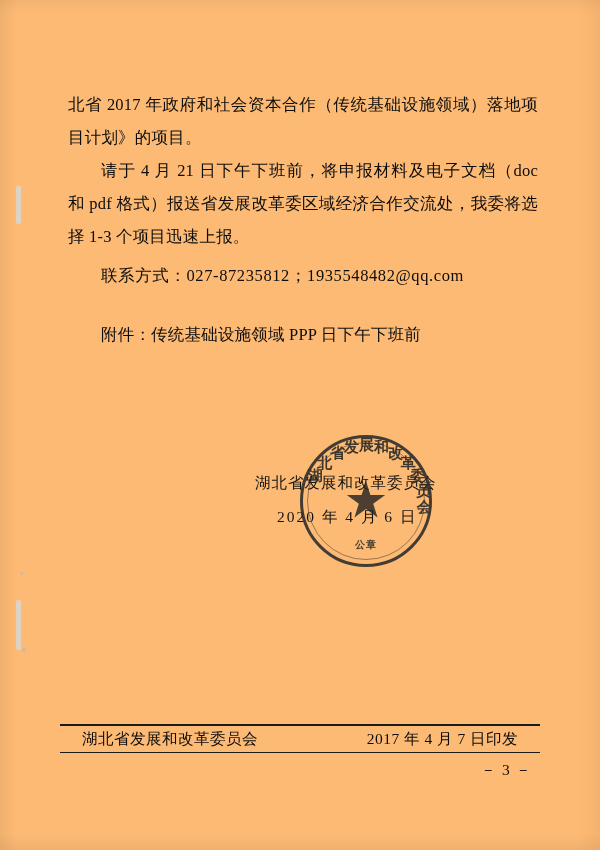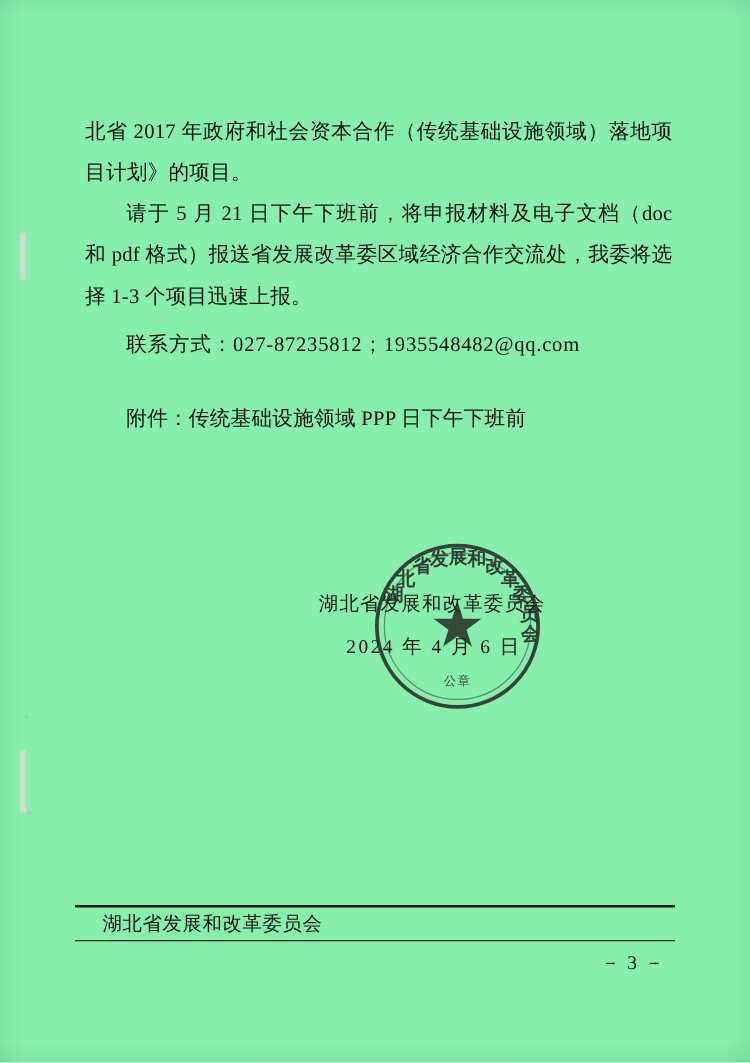--- a/index.html
+++ b/index.html
@@ -13,21 +13,21 @@
     font-family: "Liberation Serif", serif;
     color: #0d0d0d;
     position: relative;
     overflow: hidden;
   }
 
   
   .page {
     position: absolute;
     inset: 0;
-    background: #86efac;
+    background: #fdba74;
   }
   .page::before {
     
     content: "";
     position: absolute;
     inset: 0;
     background:
       linear-gradient(to right, rgba(0,0,0,0.05) 0px, rgba(0,0,0,0.0) 18px),
       linear-gradient(to left, rgba(0,0,0,0.045) 0px, rgba(0,0,0,0.0) 22px),
       linear-gradient(to bottom, rgba(0,0,0,0.04) 0px, rgba(0,0,0,0.0) 14px),
@@ -133,21 +133,21 @@
     white-space: nowrap;
   }
   .stamp-bottom {
     position: absolute;
     left: 50%;
     bottom: 12px;
     transform: translateX(-50%);
     font-size: 10px;
     letter-spacing: 1px;
     color: #2a2a2a;
-    font-weight: normal;
+    font-weight: bold;
     white-space: nowrap;
     text-align: center;
   }
 
   
   .footer-rule {
     position: absolute;
     left: 60px;
     top: 724px;
     width: 480px;
@@ -208,30 +208,30 @@
 
 <div class="page">
 
   <div class="hole h1"></div>
   <div class="hole h2"></div>
   <div class="speck" style="left:22px; top:648px; width:4px; height:4px;"></div>
   <div class="speck" style="left:20px; top:572px; width:3px; height:3px;"></div>
 
   <div class="body-text">
     <p class="para">北省 2017 年政府和社会资本合作（传统基础设施领域）落地项目计划》的项目。</p>
-    <p class="para indent2">请于 5 月 21 日下午下班前，将申报材料及电子文档（doc 和 pdf 格式）报送省发展改革委区域经济合作交流处，我委将选择 1-3 个项目迅速上报。</p>
+    <p class="para indent2">请于 4 月 21 日下午下班前，将申报材料及电子文档（doc 和 pdf 格式）报送省发展改革委区域经济合作交流处，我委将选择 1-3 个项目迅速上报。</p>
     <div class="gap-sm"></div>
     <p class="para contact-line">联系方式：027-87235812；1935548482@qq.com</p>
     <div class="gap-md"></div>
     <p class="para indent2">附件：传统基础设施领域 PPP 日下午下班前</p>
   </div>
 
   <div class="seal-area">
     <div class="signature-line">湖北省发展和改革委员会</div>
-    <div class="date-line">2024 年 4 月 6 日</div>
+    <div class="date-line">2020 年 4 月 6 日</div>
 
     <div class="stamp">
       <div class="ring-inner"></div>
       <div class="star"></div>
       <div class="stamp-text">
         <span style="transform: rotate(-62deg) translate(0,-58px) rotate(62deg) translate(-7px,-7px);">湖</span>
         <span style="transform: rotate(-46deg) translate(0,-58px) rotate(46deg) translate(-7px,-7px);">北</span>
         <span style="transform: rotate(-30deg) translate(0,-58px) rotate(30deg) translate(-7px,-7px);">省</span>
         <span style="transform: rotate(-15deg) translate(0,-58px) rotate(15deg) translate(-7px,-7px);">发</span>
         <span style="transform: rotate(0deg) translate(0,-58px) rotate(0deg) translate(-7px,-7px);">展</span>
@@ -241,16 +241,17 @@
         <span style="transform: rotate(62deg) translate(0,-58px) rotate(-62deg) translate(-7px,-7px);">委</span>
         <span style="transform: rotate(78deg) translate(0,-58px) rotate(-78deg) translate(-7px,-7px);">员</span>
         <span style="transform: rotate(94deg) translate(0,-58px) rotate(-94deg) translate(-7px,-7px);">会</span>
       </div>
       <div class="stamp-bottom">公章</div>
     </div>
   </div>
 
   <div class="footer-rule"></div>
   <div class="footer-left">湖北省发展和改革委员会</div>
+  <div class="footer-right">2017 年 4 月 7 日印发</div>
   <div class="footer-rule2"></div>
   <div class="page-number">－ 3 －</div>
 
 </div>
 
 </body></html>

